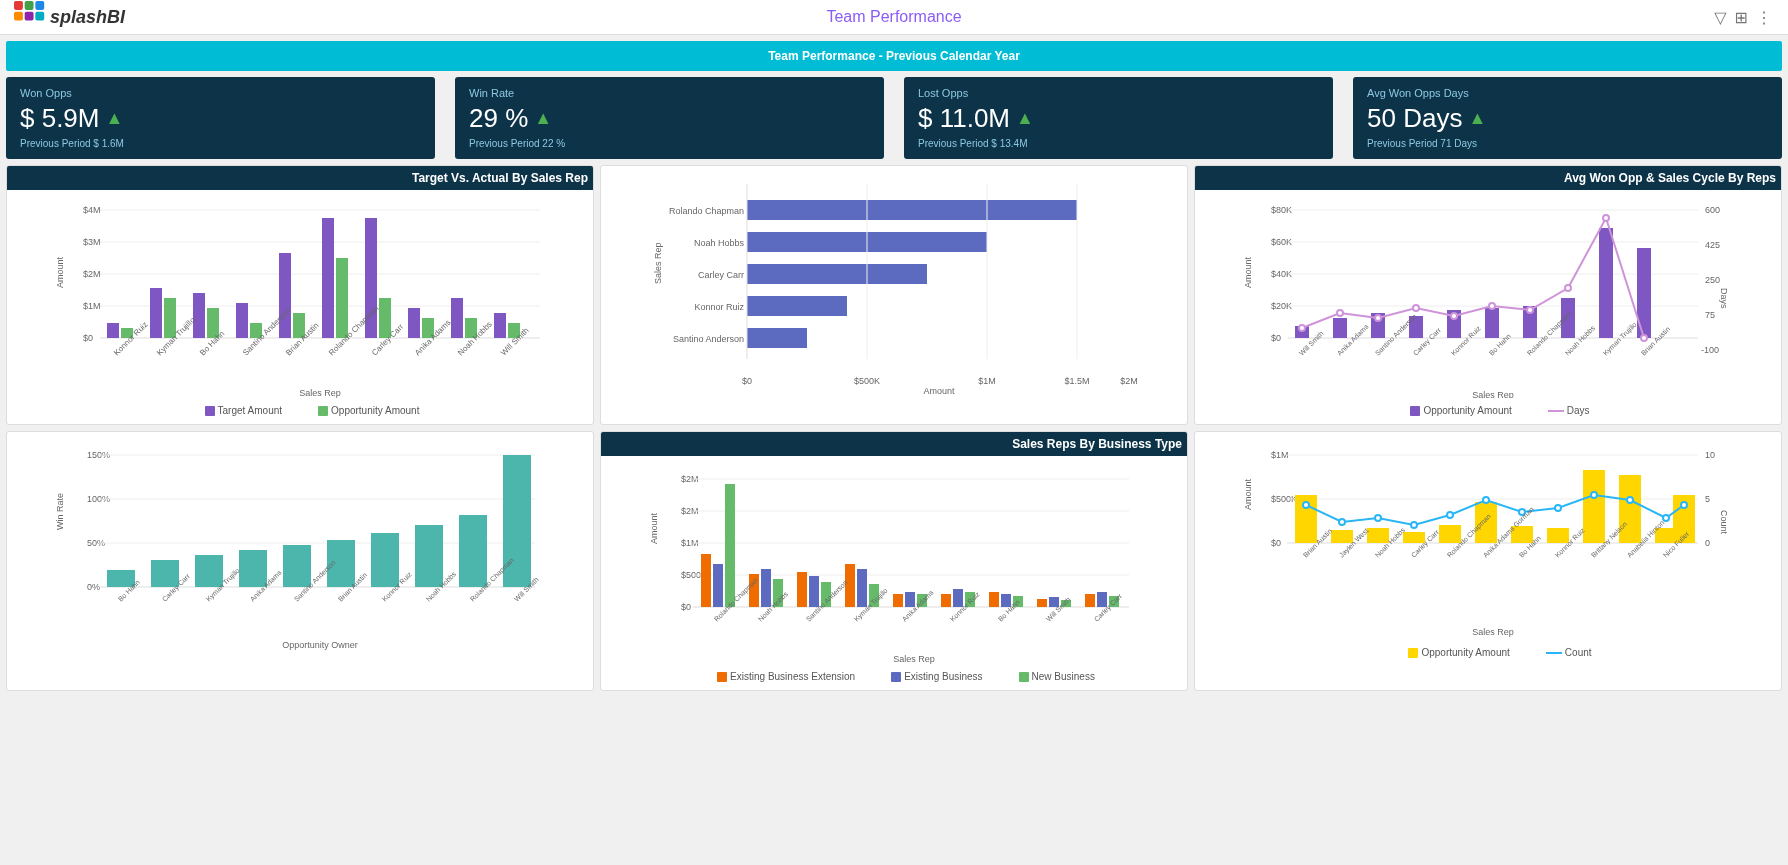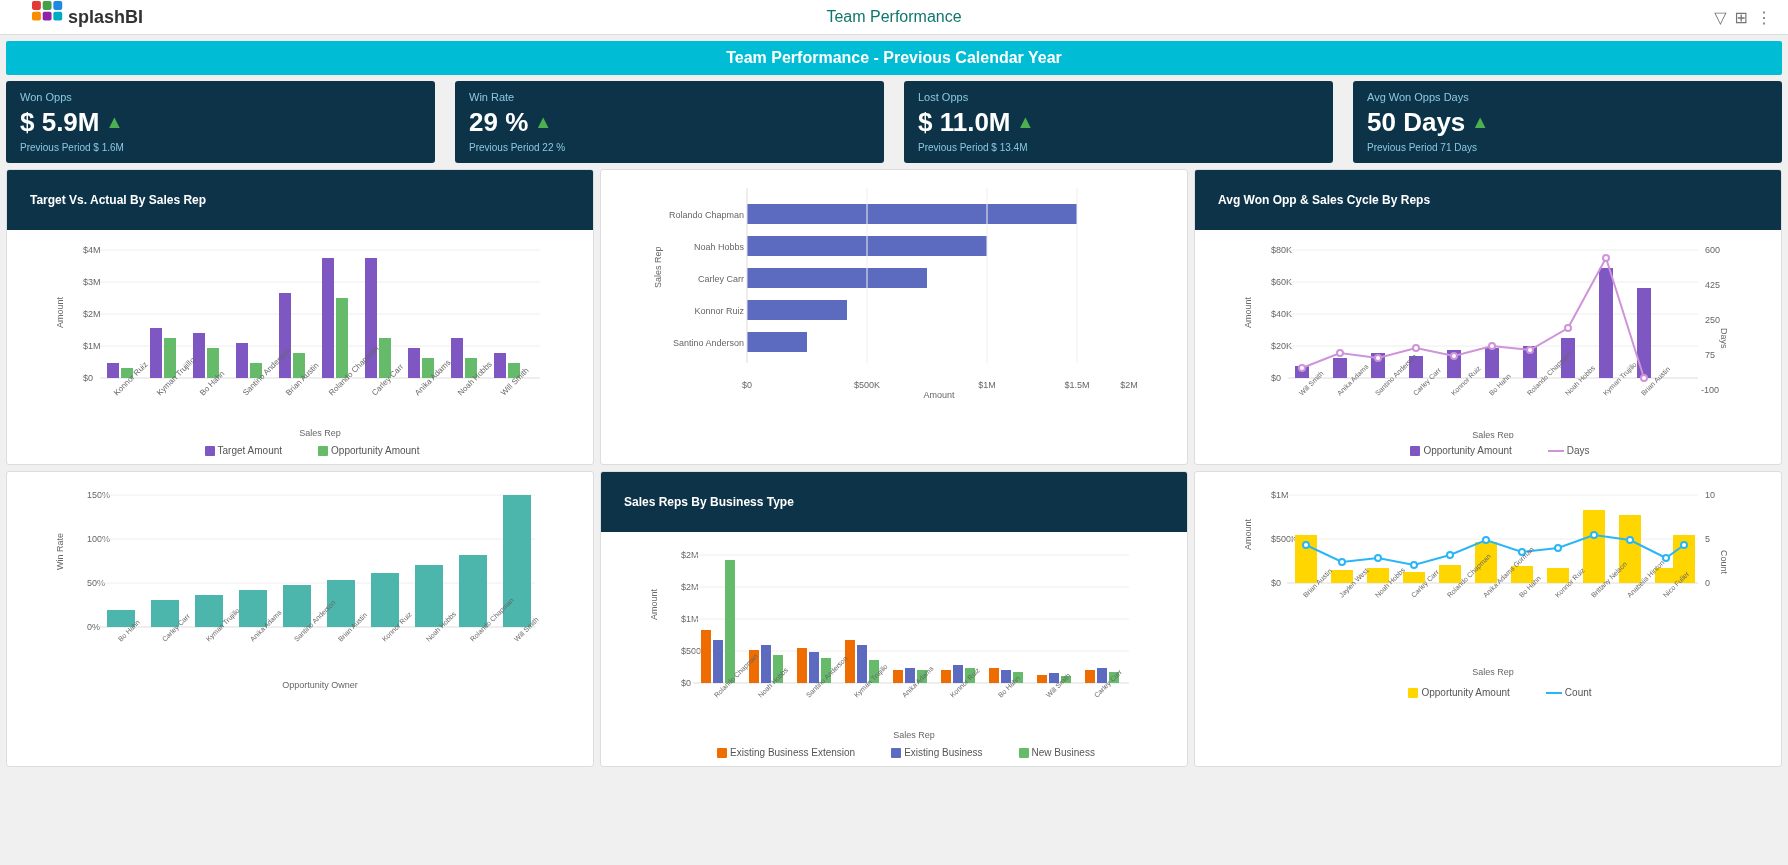--- a/index.html
+++ b/index.html
@@ -1,35 +1,35 @@
 <!DOCTYPE html>
 <html><head>
   <meta charset="utf-8">
   <style>
     * { box-sizing: border-box; margin: 0; padding: 0; }
     body { font-family: Arial, sans-serif; background: #f0f0f0; font-size: 12px; }
 
     .header { display: flex; align-items: center; justify-content: center; background: #fff; padding: 8px 16px; border-bottom: 1px solid #ddd; position: relative; }
-    .logo { position: absolute; left: 32px; display: flex; align-items: center; gap: 4px; }
+    .logo { position: absolute; left: 14px; display: flex; align-items: center; gap: 4px; font-style: italic; }
     .logo-icon { width: 32px; height: 32px; }
-    .page-title { font-size: 16px; color: #0f766e; }
+    .page-title { font-size: 16px; color: #8b5cf6; }
     .header-actions { position: absolute; right: 16px; display: flex; gap: 8px; color: #777; font-size: 16px; }
 
-    .banner { background: #00bcd4; color: white; text-align: center; padding: 8px; font-size: 16px; font-weight: bold; margin: 6px; border-radius: 2px; }
+    .banner { background: #00bcd4; color: white; text-align: center; padding: 8px; font-size: 12px; font-weight: bold; margin: 6px; border-radius: 2px; }
 
     .kpi-row { display: flex; gap: 20px; margin: 0 6px 6px; }
     .kpi-card { flex: 1; background: #0d3349; color: white; padding: 10px 14px; border-radius: 3px; }
     .kpi-label { font-size: 11px; color: #8cc8e0; margin-bottom: 4px; }
-    .kpi-value { font-size: 26px; font-weight: bold; color: white; display: flex; align-items: center; gap: 6px; }
+    .kpi-value { font-size: 26px; font-weight: normal; color: white; display: flex; align-items: center; gap: 6px; }
     .kpi-arrow { color: #4caf50; font-size: 18px; }
     .kpi-prev { font-size: 10px; color: #8cc8e0; margin-top: 4px; }
 
     .charts-row { display: flex; gap: 6px; margin: 0 6px 6px; }
     .chart-panel { flex: 1; background: #fff; border: 1px solid #ddd; border-radius: 3px; overflow: hidden; }
-    .chart-header { background: #0d3349; color: white; text-align: left; padding: 23px; font-size: 12px; font-weight: bold; }
+    .chart-header { background: #0d3349; color: white; text-align: right; padding: 5px; font-size: 12px; font-weight: bold; }
     .chart-body { padding: 8px; position: relative; }
 
     
     .legend { display: flex; gap: 12px; justify-content: center; margin-top: 4px; font-size: 10px; color: #555; }
     .legend-item { display: flex; align-items: center; gap: 3px; padding-left: 24px; }
     .legend-dot { width: 10px; height: 10px; border-radius: 1px; }
     .legend-line { width: 16px; height: 2px; }
 
     .axis-label { font-size: 9px; fill: #666; }
     svg text { font-family: Arial, sans-serif; }

